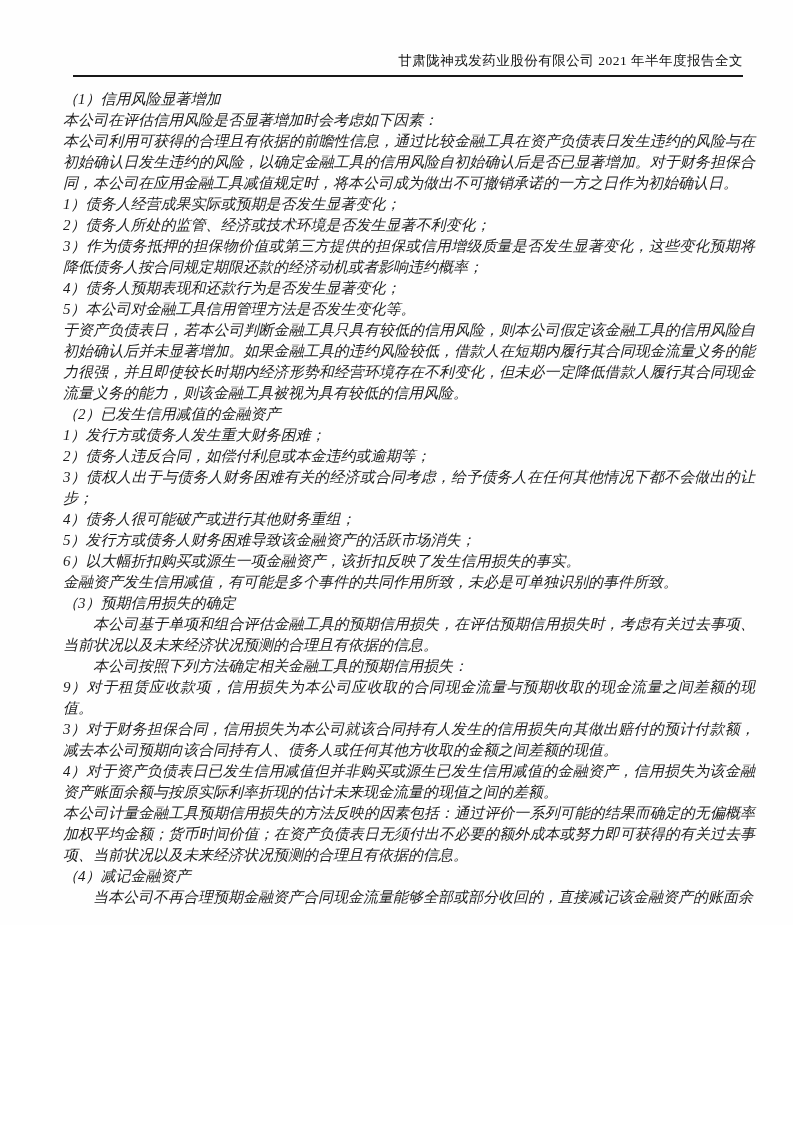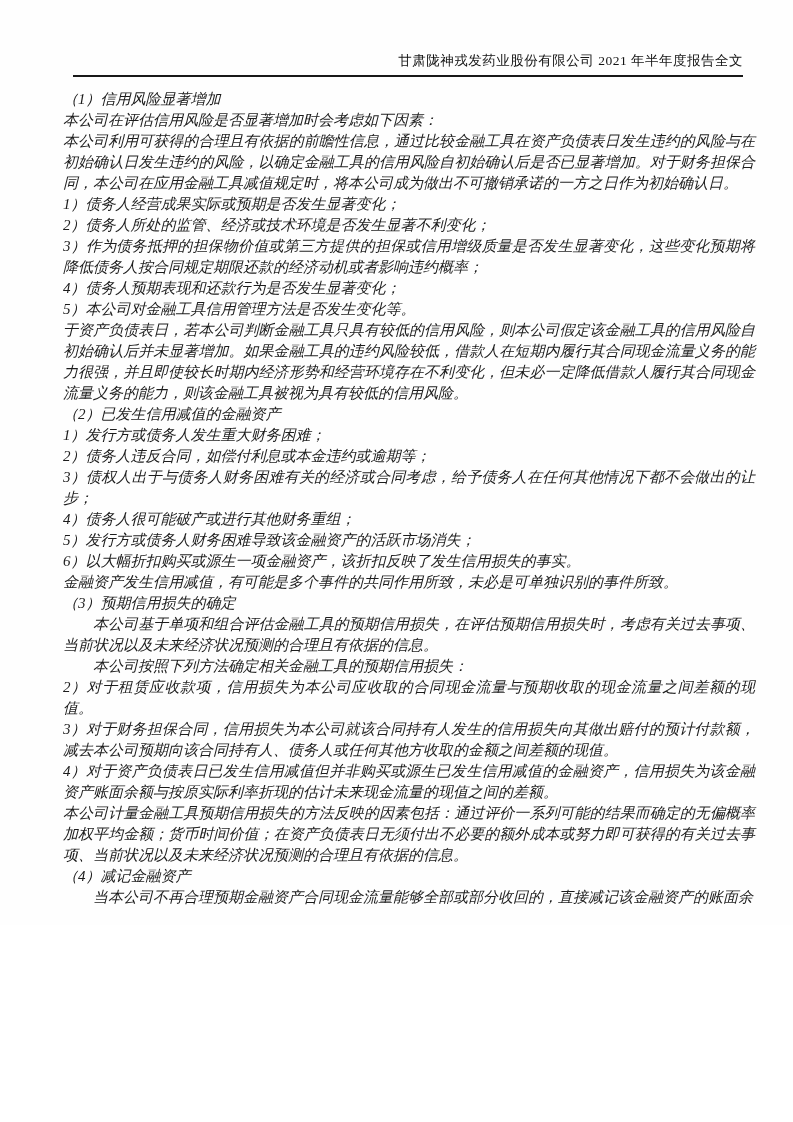--- a/index.html
+++ b/index.html
@@ -87,21 +87,21 @@
       <p class="item">1）发行方或债务人发生重大财务困难；</p>
       <p class="item">2）债务人违反合同，如偿付利息或本金违约或逾期等；</p>
       <p class="item">3）债权人出于与债务人财务困难有关的经济或合同考虑，给予债务人在任何其他情况下都不会做出的让步；</p>
       <p class="item">4）债务人很可能破产或进行其他财务重组；</p>
       <p class="item">5）发行方或债务人财务困难导致该金融资产的活跃市场消失；</p>
       <p class="item">6）以大幅折扣购买或源生一项金融资产，该折扣反映了发生信用损失的事实。</p>
       <p class="flush">金融资产发生信用减值，有可能是多个事件的共同作用所致，未必是可单独识别的事件所致。</p>
       <p class="heading">（3）预期信用损失的确定</p>
       <p class="indent">本公司基于单项和组合评估金融工具的预期信用损失，在评估预期信用损失时，考虑有关过去事项、当前状况以及未来经济状况预测的合理且有依据的信息。</p>
       <p class="indent">本公司按照下列方法确定相关金融工具的预期信用损失：</p>
-      <p class="item">2）对于租赁应收款项，信用损失为本公司应收取的合同现金流量与预期收取的现金流量之间差额的现值。</p>
+      <p class="item">9）对于租赁应收款项，信用损失为本公司应收取的合同现金流量与预期收取的现金流量之间差额的现值。</p>
       <p class="item">3）对于财务担保合同，信用损失为本公司就该合同持有人发生的信用损失向其做出赔付的预计付款额，减去本公司预期向该合同持有人、债务人或任何其他方收取的金额之间差额的现值。</p>
       <p class="item">4）对于资产负债表日已发生信用减值但并非购买或源生已发生信用减值的金融资产，信用损失为该金融资产账面余额与按原实际利率折现的估计未来现金流量的现值之间的差额。</p>
       <p class="flush">本公司计量金融工具预期信用损失的方法反映的因素包括：通过评价一系列可能的结果而确定的无偏概率加权平均金额；货币时间价值；在资产负债表日无须付出不必要的额外成本或努力即可获得的有关过去事项、当前状况以及未来经济状况预测的合理且有依据的信息。</p>
       <p class="heading">（4）减记金融资产</p>
       <p class="indent">当本公司不再合理预期金融资产合同现金流量能够全部或部分收回的，直接减记该金融资产的账面余</p>
     </div>
 
   <div class="page-number">70</div>
 
 </div>

